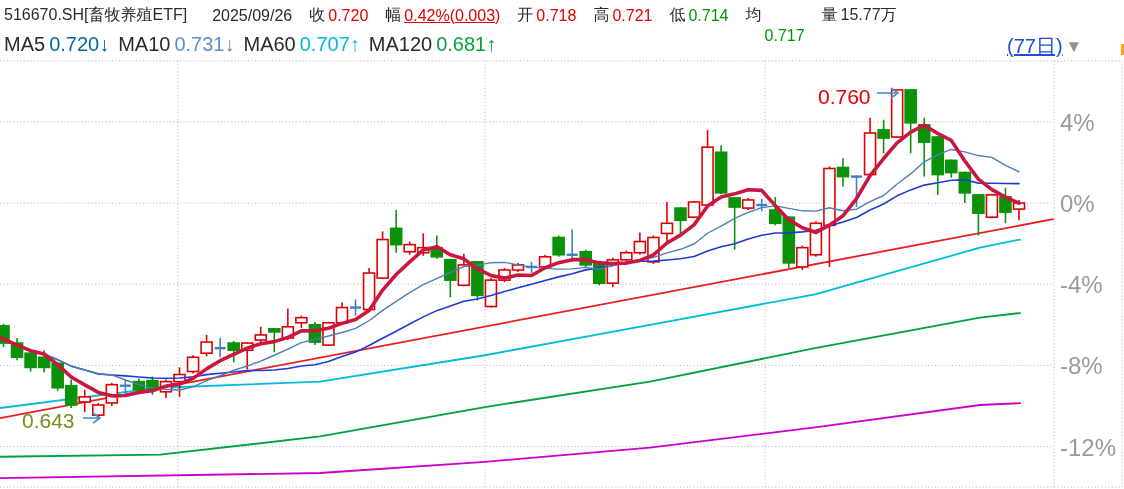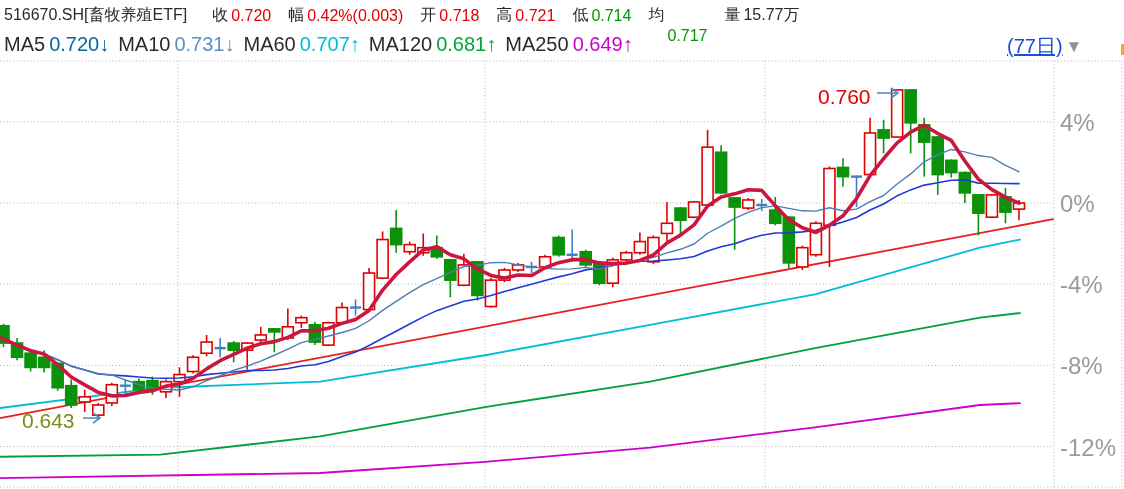--- a/index.html
+++ b/index.html
@@ -21,28 +21,29 @@
   #orange-sliver{position:absolute;left:1121px;top:44px;width:3px;height:11px;background:#f5a623;}
   #chartwrap{position:absolute;left:0;top:58px;width:1124px;height:431px;}
   #chart{position:absolute;left:0;top:0;}
   .ylab{position:absolute;left:1060px;font-size:24px;color:#9b9b9b;line-height:1;}
 </style>
 </head>
 <body>
 
 <div id="hdr1">
   <span class="grp" style="margin-right:25px;">516670.SH[畜牧养殖ETF]</span>
+  <span class="grp">2025/09/26</span>
   <span id="quote-fields" style="display:flex;">
       <span class="grp">
         <span class="lab">收</span>
         <span style="color: rgb(225, 0, 0);">0.720</span>
       </span>
       <span class="grp">
         <span class="lab">幅</span>
-        <span style="color: rgb(225, 0, 0);">0.42%(0.003)</span>
+        <span style="color: rgb(225, 0, 0); text-decoration: underline;">0.42%(0.003)</span>
       </span>
       <span class="grp">
         <span class="lab">开</span>
         <span style="color: rgb(225, 0, 0);">0.718</span>
       </span>
       <span class="grp">
         <span class="lab">高</span>
         <span style="color: rgb(225, 0, 0);">0.721</span>
       </span>
       <span class="grp">
@@ -70,24 +71,20 @@
         <span class="lab">MA10</span>
         <span style="color: rgb(91, 143, 201); text-align: right;">0.731↓</span>
       </span>
       <span class="grp">
         <span class="lab">MA60</span>
         <span style="color: rgb(0, 188, 217);">0.707↑</span>
       </span>
       <span class="grp">
         <span class="lab">MA120</span>
         <span style="color: rgb(0, 165, 60);">0.681↑</span>
-      </span>
-      <span class="grp">
-        <span class="lab">MA250</span>
-        <span style="color: rgb(204, 0, 204);">0.649↑</span>
       </span>
     </span>
 </div>
 
 <div id="period">
   <span class="plabel" style="color: #1d4ed8;">(77日)</span>
   <span class="tri" style="color: rgb(143, 147, 153);">▼</span>
 </div>
 <div id="orange-sliver"></div>
 

